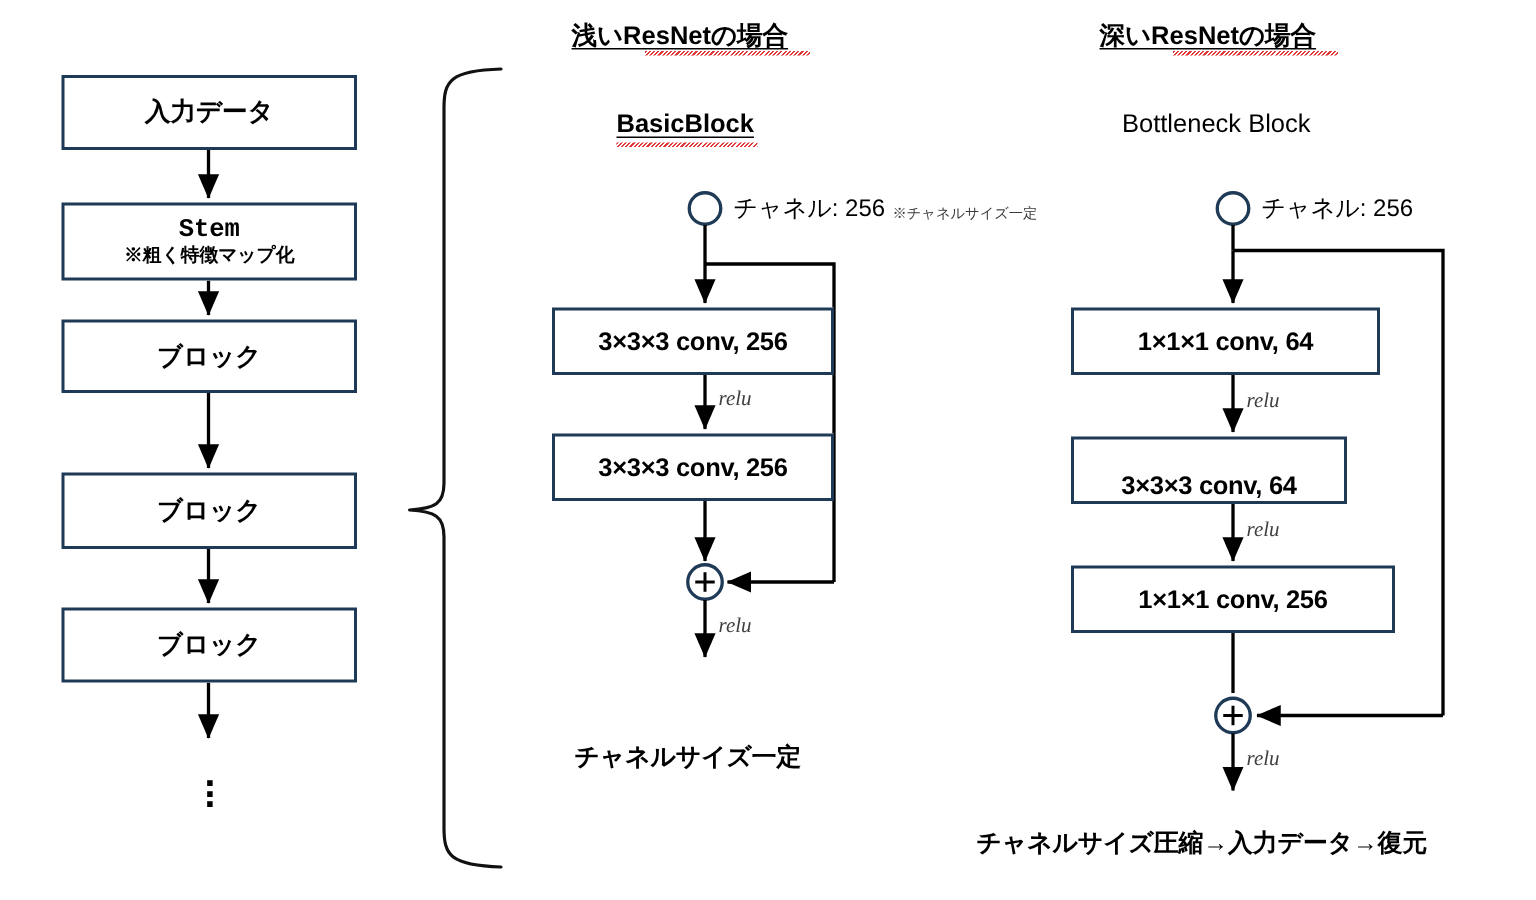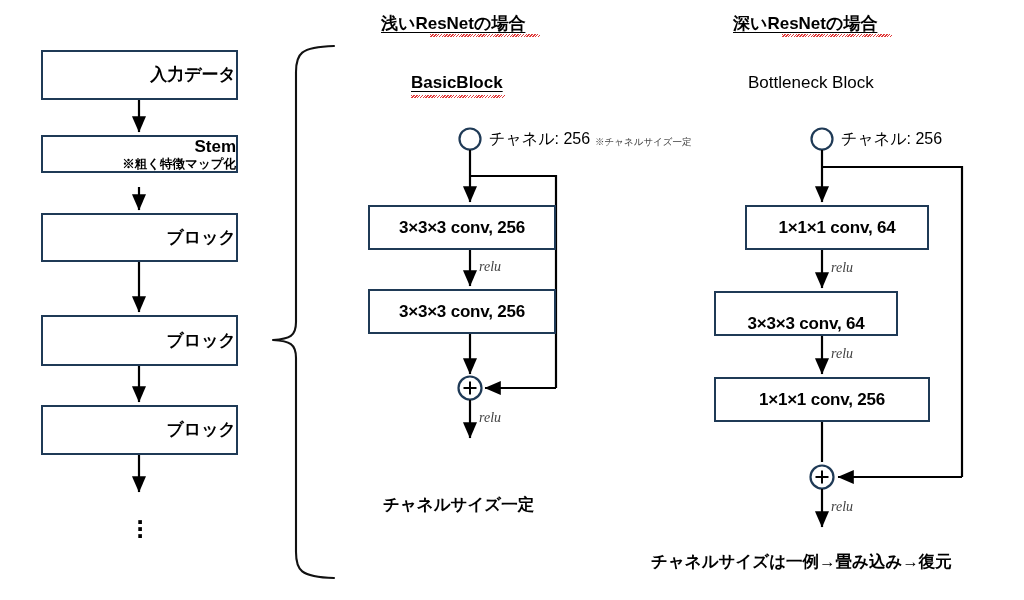--- a/index.html
+++ b/index.html
@@ -36,21 +36,20 @@
     display: flex;
     flex-direction: column;
     align-items: center;
     justify-content: center;
     text-align: center;
     line-height: 1.15;
   }
   .pipeline-box {
     font-size: 17px;
     font-weight: bold;
-    align-items: flex-end;
   }
   .pipeline-box .sub-note {
     font-size: 12.5px;
     font-weight: bold;
     margin-top: 1px;
   }
   .conv-box {
     font-size: 17px;
     font-weight: bold;
     letter-spacing: -0.2px;
@@ -174,21 +173,21 @@
       <line x1="815.5" y1="477" x2="828.5" y2="477" stroke="#000000" stroke-width="2"></line>
       <line x1="822" y1="470.5" x2="822" y2="483.5" stroke="#000000" stroke-width="2"></line>
       <line x1="822" y1="489" x2="822" y2="527" stroke="#000000" stroke-width="2.2" marker-end="url(#arw)"></line>
     </g>
   </svg>
 
   <div class="node-box pipeline-box" style="left:41px; top:50px; width:197px; height:50px;">
     <div>入力データ</div>
   </div>
 
-  <div class="node-box pipeline-box" style="left:41px; top:135px; width:197px; height:38px;">
+  <div class="node-box pipeline-box" style="left:41px; top:135px; width:197px; height:52px;font-family:Liberation Mono, monospace;">
     <div>Stem</div>
     <div class="sub-note">※粗く特徴マップ化</div>
   </div>
 
   <div class="node-box pipeline-box" style="left:41px; top:213px; width:197px; height:49px;">
     <div>ブロック</div>
   </div>
 
   <div class="node-box pipeline-box" style="left:41px; top:315px; width:197px; height:51px;">
     <div>ブロック</div>
@@ -226,31 +225,31 @@
 
   <div class="label caption" style="left:383px; top:494px;">チャネルサイズ一定</div>
 
   <div class="label col-title" style="left:733px; top:12px;">深いResNetの場合</div>
   <div class="squiggle" style="left:782px; top:34px; width:110px;"></div>
 
   <div class="label block-title" style="left:748px; top:73px;">Bottleneck Block</div>
 
   <div class="label channel-label" style="left:841px; top:129px;">チャネル: 256</div>
 
-  <div class="node-box conv-box" style="left:714px; top:205px; width:184px; height:45px;margin-left:31px;">
+  <div class="node-box conv-box" style="left:714px; top:205px; width:206px; height:45px;">
     <div>1×1×1 conv, 64</div>
   </div>
   <div class="label relu-label" style="left:831px; top:260px;">relu</div>
 
   <div class="node-box conv-box" style="left:714px; top:291px; width:184px; height:45px;justify-content:flex-end;">
     <div>3×3×3 conv, 64</div>
   </div>
   <div class="label relu-label" style="left:831px; top:346px;">relu</div>
 
   <div class="node-box conv-box" style="left:714px; top:377px; width:216px; height:45px;">
     <div>1×1×1 conv, 256</div>
   </div>
 
   <div class="label relu-label" style="left:831px; top:499px;">relu</div>
 
-  <div class="label caption" style="left:651px; top:551px;">チャネルサイズは一例→畳み込み→復元</div>
+  <div class="label caption" style="left:651px; top:551px;">チャネルサイズ圧縮→入力データ→復元</div>
 
 </div>
 
 </body></html>

